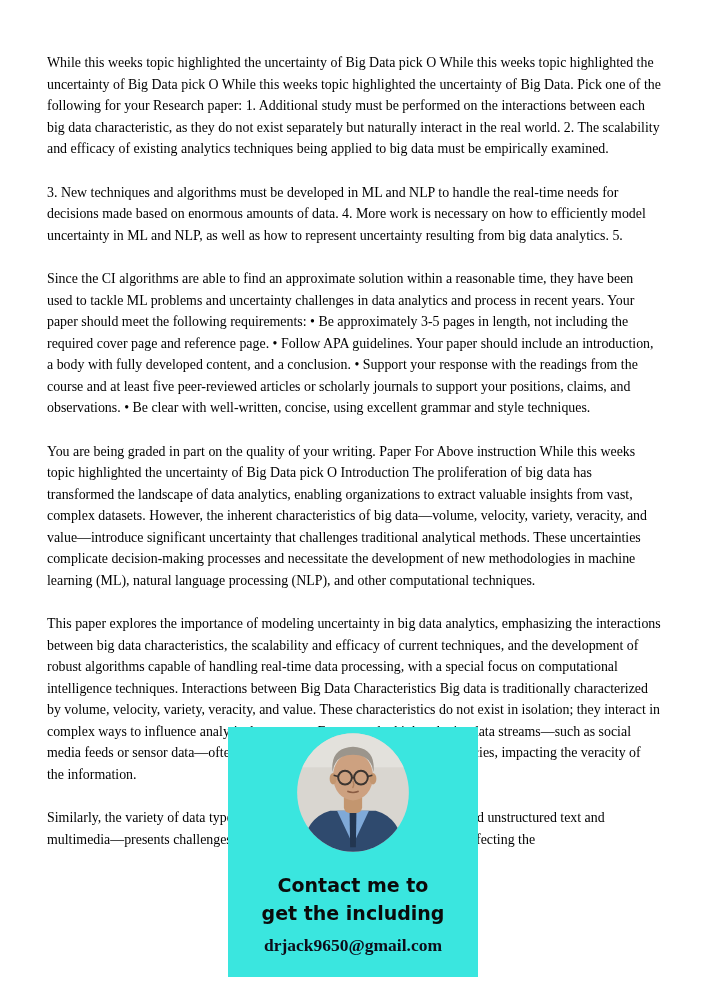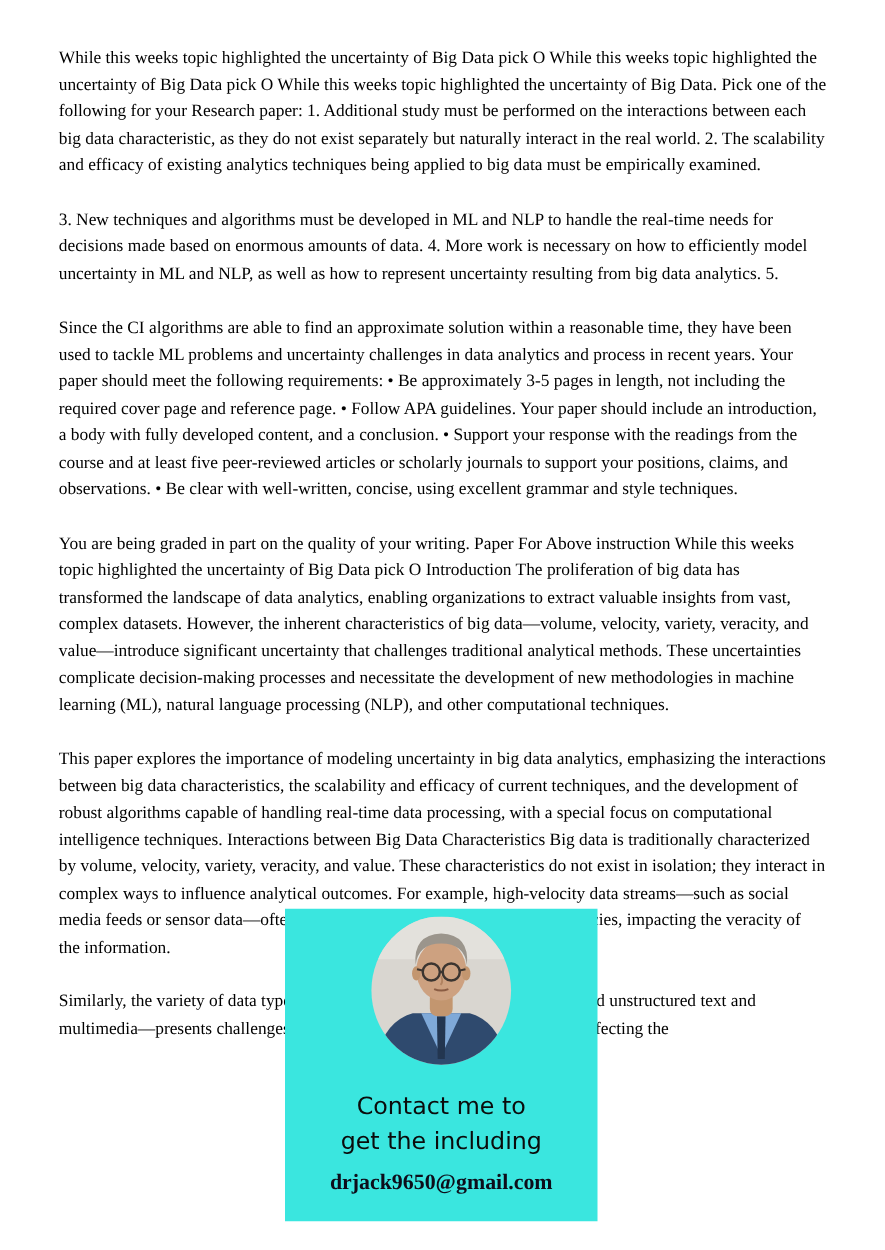--- a/index.html
+++ b/index.html
@@ -19,21 +19,21 @@
     position: absolute;
     top: 36px;
     left: 47px;
     width: 614px;
     color: #000000;
     font-size: 13.9px;
     line-height: 21.5px;
     text-align: left;
   }
   .doc p {
-    margin: 0 0 22px 0;
+    margin: 16px 0 22px 0;
   }
   .overlay-card {
     position: absolute;
     left: 228px;
     top: 727px;
     width: 250px;
     height: 250px;
     background: #3ae6df;
     display: flex;
     flex-direction: column;
@@ -46,21 +46,21 @@
     height: 120px;
     overflow: hidden;
   }
   .avatar-wrap svg {
     display: block;
     width: 114px;
     height: 120px;
   }
   .contact-line {
     font-family: "DejaVu Sans", sans-serif;
-    font-weight: 400;
+    font-weight: 700;
     font-size: 19px;
     line-height: 28px;
     color: #0b0b0b;
     text-align: center;
   }
   .contact-line.first {
     margin-top: 18px;
   }
   .contact-email {
     margin-top: 8px;

